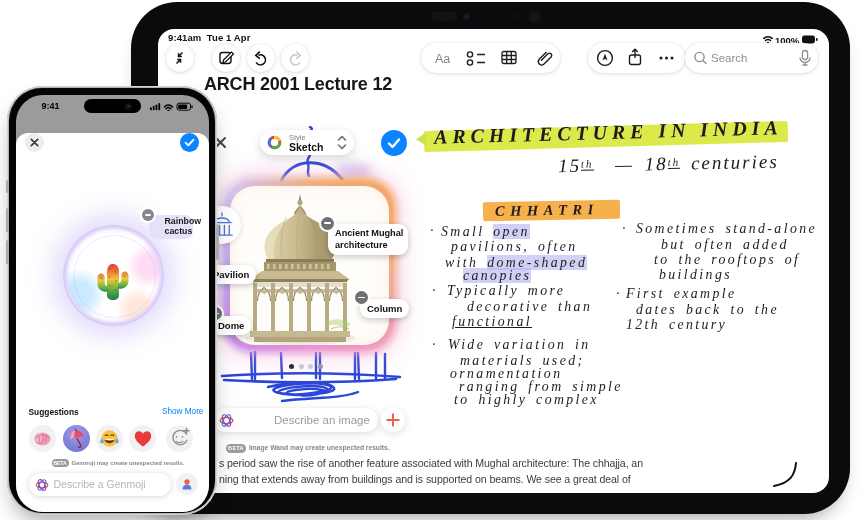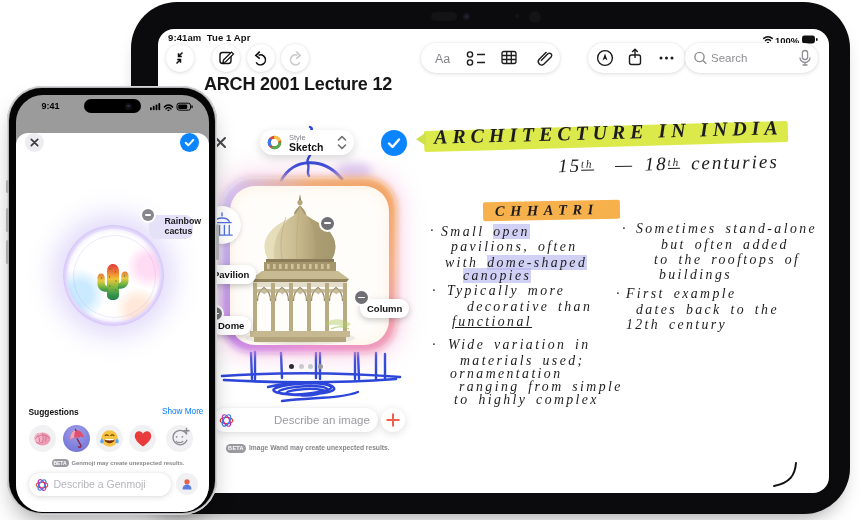--- a/index.html
+++ b/index.html
@@ -142,20 +142,21 @@
       </svg>
       <div class="abs" style="left:82px;top:384.5px;font-size:11.5px;color:#9a9aa0;margin-left:34px;">Describe an image</div>
       <div class="abs" style="left:222.5px;top:379px;width:24px;height:24px;border-radius:50%;background:#fff;box-shadow:0 2px 8px rgba(0,0,0,.13);"></div>
       <svg class="abs" style="left:222.5px;top:379px;" width="24" height="24" viewBox="0 0 24 24">
         <path d="M12 6.2 V17.8 M6.2 12 H17.8" stroke="#f0614a" stroke-width="2" stroke-linecap="round"></path>
       </svg>
 
       <div class="abs" style="left:68px;top:415px;width:20px;height:8.5px;border-radius:5px;background:#9a9aa0;color:#fff;font-size:5.5px;font-weight:700;text-align:center;line-height:8.5px;letter-spacing:.3px;">BETA</div>
       <div class="abs" style="left:91px;top:415px;font-size:6.7px;color:#86868b;font-weight:600;white-space:nowrap;">Image Wand may create unexpected results.</div>
 
+      <div class="abs" style="left:61px;top:426px;width:500px;font-size:10.6px;line-height:16px;color:#3c3c3e;letter-spacing:-.1px;">s period saw the rise of another feature associated with Mughal architecture: The chhajja, an<br>ning that extends away from buildings and is supported on beams. We see a great deal of</div>
 
       <svg class="abs" style="left:612px;top:432px;" width="28" height="28" viewBox="0 0 28 28">
         <path d="M26 2 C25 14 20 22 4 25" stroke="#111" stroke-width="2" fill="none" stroke-linecap="round"></path>
       </svg>
 
       <div class="abs" style="left:266px;top:97px;width:364px;height:21px;background:#dce94b;transform:rotate(-1.6deg);border-radius:2px;"></div>
       <div class="abs" style="left:258px;top:104px;width:0;height:0;border-top:6px solid transparent;border-bottom:7px solid transparent;border-right:10px solid #cfe04a;transform:rotate(-2deg);"></div>
       <div class="abs hw" style="left:276px;top:92px;font-size:20px;font-weight:600;letter-spacing:4.9px;transform:rotate(-1.6deg);white-space:nowrap;">ARCHITECTURE IN INDIA</div>
       <div class="abs hw" style="left:400px;top:124px;font-size:19px;letter-spacing:2px;word-spacing:4px;transform:rotate(-1.2deg);white-space:nowrap;">15<span style="font-size:11px;vertical-align:4px;border-bottom:1.4px solid #1c1c1e;">th</span> &nbsp;— 18<span style="font-size:11px;vertical-align:4px;border-bottom:1.4px solid #1c1c1e;">th</span> centuries</div>
       <div class="abs" style="left:325px;top:172px;width:137px;height:19px;background:#f6b14d;transform:rotate(-1deg);border-radius:2px;"></div>
@@ -272,20 +273,21 @@
         <g fill="none" stroke="#5272e2" stroke-width="1.4" stroke-linecap="round">
           <path d="M15.5 3 v3 M8 12 C 10 7 21 7 23 12 M6 13 h19 M8 16 v9 M13 16 v9 M18 16 v9 M23 16 v9 M5 26 h21"></path>
         </g>
       </svg>
 
       <div class="abs" style="left:131px;top:334.5px;width:5.2px;height:5.2px;border-radius:50%;background:#2c2c2e;"></div>
       <div class="abs" style="left:140.5px;top:334.5px;width:5.2px;height:5.2px;border-radius:50%;background:#c9c9cd;"></div>
       <div class="abs" style="left:150px;top:334.5px;width:5.2px;height:5.2px;border-radius:50%;background:#c9c9cd;"></div>
       <div class="abs" style="left:159.5px;top:334.5px;width:5.2px;height:5.2px;border-radius:50%;background:#99999d;"></div>
 
+      <div class="abs lbl" style="left:170px;top:195px;width:66px;font-size:9.2px;white-space:nowrap;">Ancient Mughal<br>architecture</div>
       <div class="abs minus" style="left:162.5px;top:187.5px;"></div>
       <div class="abs lbl" style="left:48px;top:235.5px;">Pavilion</div>
       <div class="abs lbl" style="left:53px;top:286.5px;">Dome</div>
       <div class="abs minus" style="left:51px;top:278px;"></div>
       <div class="abs lbl" style="left:202px;top:269.5px;">Column</div>
       <div class="abs minus" style="left:197px;top:262px;"></div>
 
       <svg class="abs" style="left:56px;top:106.5px;" width="13" height="13" viewBox="0 0 13 13">
         <path d="M2 2 L11 11 M11 2 L2 11" stroke="#48484c" stroke-width="2" stroke-linecap="round"></path>
       </svg>

